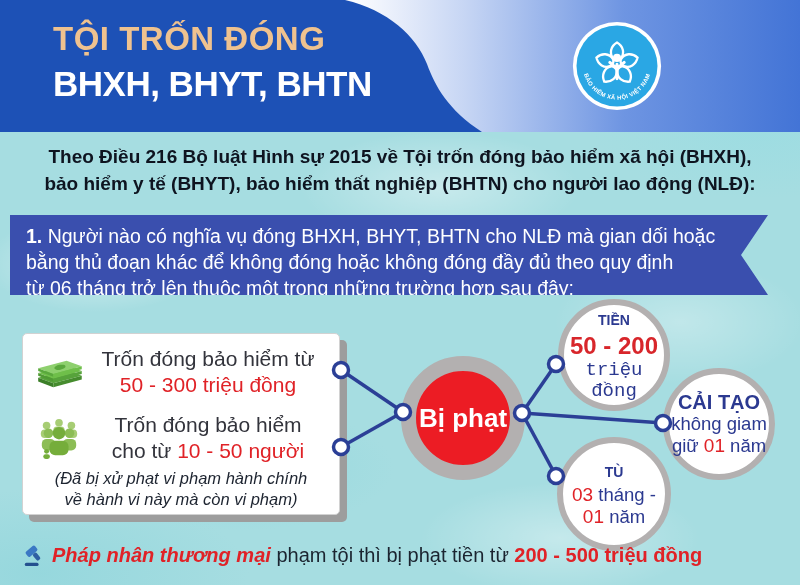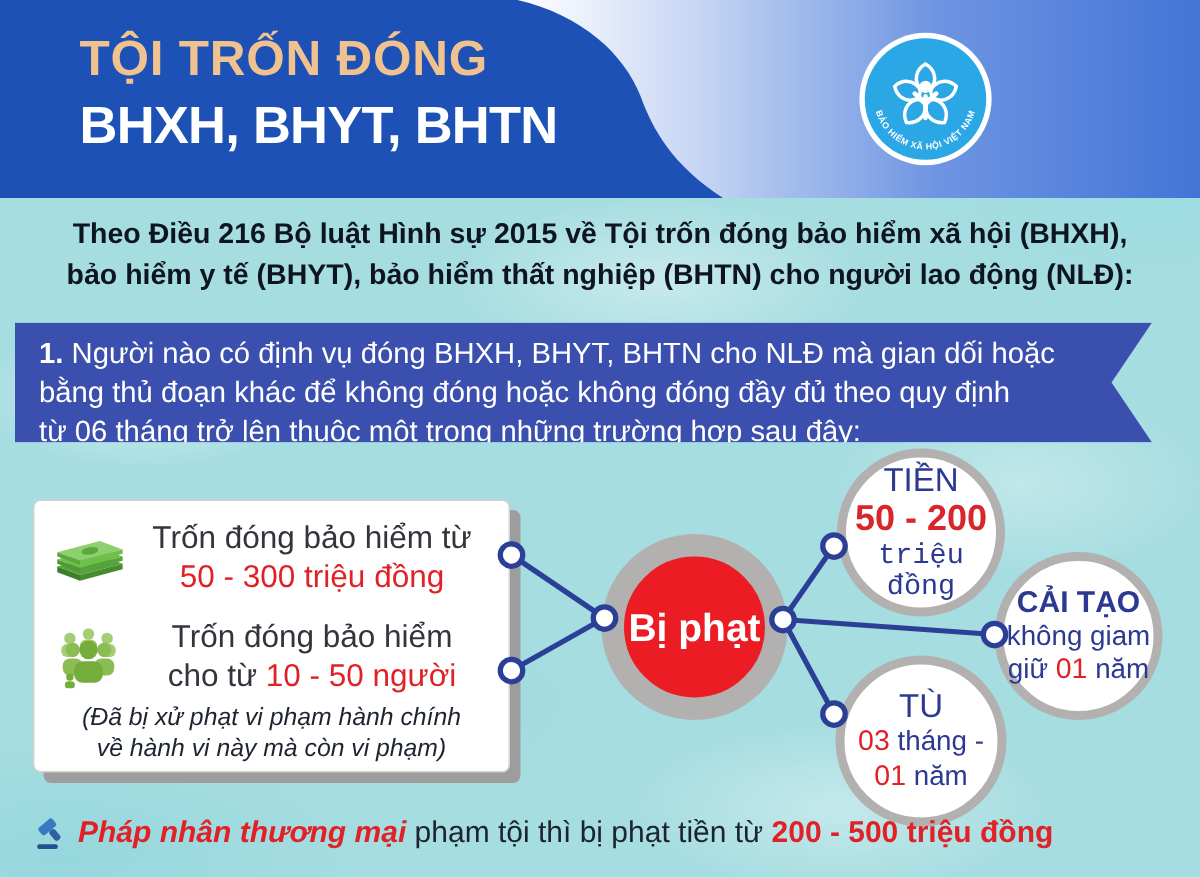--- a/index.html
+++ b/index.html
@@ -47,21 +47,21 @@
   
   .circle{position:absolute;border-radius:50%;box-sizing:border-box;
     display:flex;flex-direction:column;align-items:center;justify-content:center;
     text-align:center;background:#ffffff;border:6px solid #b3b0b0;}
   .hub{left:401px;top:356px;width:124px;height:124px;border-width:15px;background:#ec1c24;}
   .hub-label{color:#ffffff;font-weight:bold;font-size:26px;}
   .c-tien{left:558px;top:299px;width:112px;height:112px;}
   .c-caitao{left:663px;top:368px;width:112px;height:112px;}
   .c-tu{left:557px;top:437px;width:114px;height:114px;}
   .navy{color:#2b3990;}
-  .p-title{font-size:22px;font-weight:normal;line-height:24px;}
+  .p-title{font-size:14px;font-weight:bold;line-height:24px;}
   .p-title-sm{font-size:20px;font-weight:bold;line-height:22px;}
   .p-amount{font-size:24px;font-weight:bold;color:#d8262b;line-height:28px;}
   .p-unit{font-size:19px;line-height:21px;font-family:Liberation Mono, monospace;}
   .p-line{font-size:18.5px;line-height:22px;}
   .p-line .red{font-size:19px;}
   
   .connectors{position:absolute;left:0;top:0;pointer-events:none;}
   
   .footer{position:absolute;left:22px;top:543px;width:760px;display:flex;
     align-items:center;font-size:20px;color:#1b2430;}
@@ -102,21 +102,21 @@
       </text>
     </svg>
   </div>
 
   <div class="intro">
     <div class="nowrap">Theo Điều 216 Bộ luật Hình sự 2015 về Tội trốn đóng bảo hiểm xã hội (BHXH),</div>
     <div class="nowrap">bảo hiểm y tế (BHYT), bảo hiểm thất nghiệp (BHTN) cho người lao động (NLĐ):</div>
   </div>
 
   <div class="ribbon">
-    <div class="nowrap"><b>1.</b><span> Người nào có định vụ đóng BHXH, BHYT, BHTN cho NLĐ mà gian dối hoặc</span></div>
+    <div class="nowrap"><b>1.</b><span> Người nào có nghĩa vụ đóng BHXH, BHYT, BHTN cho NLĐ mà gian dối hoặc</span></div>
     <div class="nowrap">bằng thủ đoạn khác để không đóng hoặc không đóng đầy đủ theo quy định</div>
     <div class="nowrap">từ 06 tháng trở lên thuộc một trong những trường hợp sau đây:</div>
   </div>
 
   <div class="cond-box">
     <div class="cond-row">
       <div class="cond-icon">
         <svg width="50" height="36" viewBox="0 0 52 38">
           <polygon points="4,25 34,17 50,23 20,31" fill="#57a33b"></polygon>
           <polygon points="4,25 20,31 20,35 4,29" fill="#3c7f28"></polygon>

